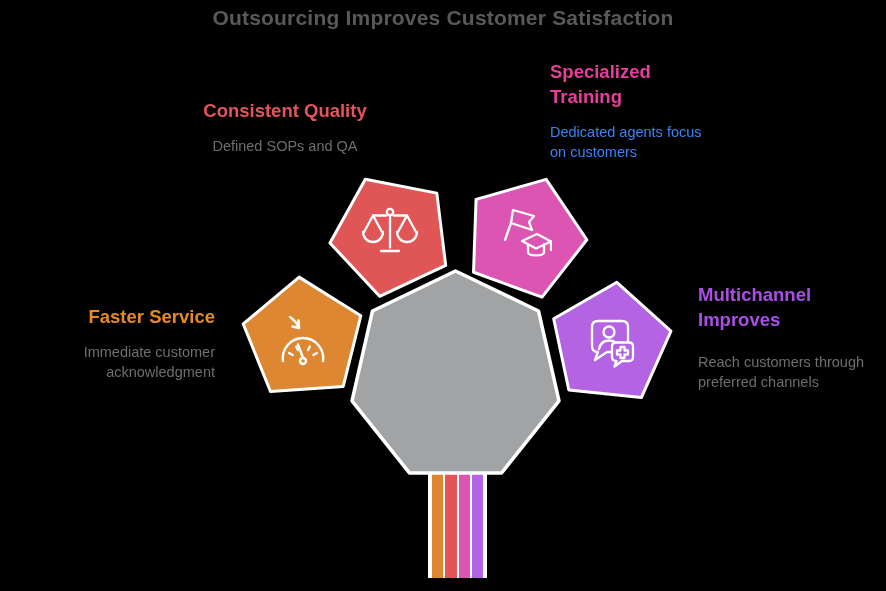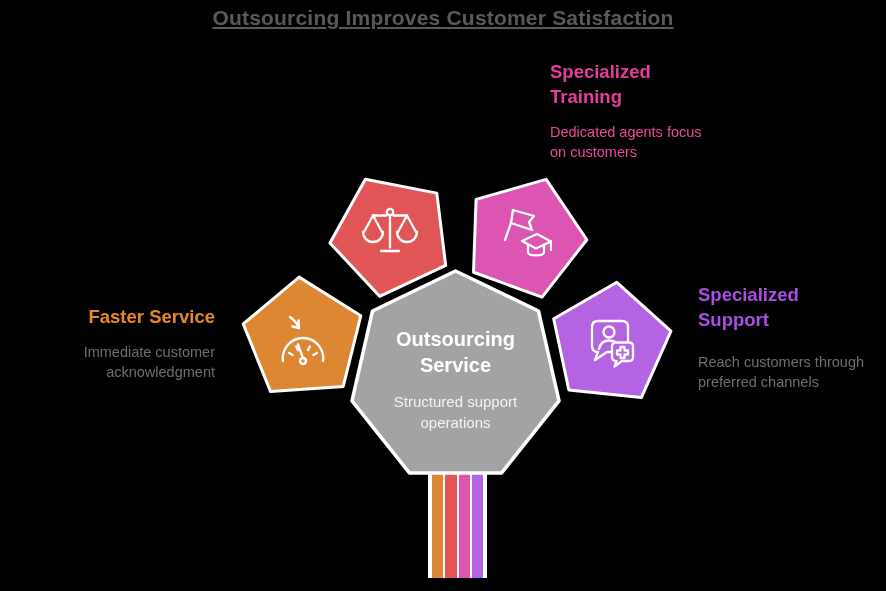--- a/index.html
+++ b/index.html
@@ -1,20 +1,20 @@
 <!DOCTYPE html>
 <html><head>
 <meta charset="utf-8">
 <style>
   html,body{margin:0;padding:0;background:#000;}
   #stage{position:relative;width:886px;height:591px;background:#000;overflow:hidden;
          font-family:"Liberation Sans",sans-serif;}
   .abs{position:absolute;}
   #main-title{left:0;top:6px;width:886px;text-align:center;
-              font-size:21px;font-weight:bold;letter-spacing:.2px;text-decoration:underline;}
+              font-size:21px;font-weight:bold;letter-spacing:.2px;}
   .node-label{font-size:18.5px;font-weight:bold;line-height:25px;}
   .node-desc{font-size:14.5px;line-height:20px;margin-top:13px;}
   .shape-svg{display:block;}
   .icon-svg{display:block;}
   .icon-svg *{vector-effect:non-scaling-stroke;}
   #center-text{left:352px;top:326px;width:207px;text-align:center;}
   #center-title{font-size:20px;font-weight:bold;line-height:26px;max-width:150px;margin:0 auto;color:#fff;}
   #center-subtitle{font-size:15px;line-height:21px;max-width:165px;margin:13px auto 0;color:#f3f3f3;}
   #stripes{left:428px;top:471px;width:59px;height:107px;background:#fff;
            display:flex;gap:2px;padding:0 4px;box-sizing:border-box;}
@@ -47,24 +47,20 @@
   </svg>
 
   <svg class="abs shape-svg" style="left:549px;top:279px;transform:rotate(6deg);" width="124" height="118" viewBox="-3 -3 124 118">
     <polygon points="59,0 117.9,42.8 95.4,112.1 22.5,112.1 0,42.8" stroke="#fff" stroke-width="3" stroke-linejoin="round" fill="#b464e2"></polygon>
   </svg>
 
   <svg class="abs shape-svg" style="left:349px;top:268px;" width="213" height="208" viewBox="-3 -3 213 208">
     <polygon points="103.5,0 186.5,40 207,129.8 149.6,201.9 57.4,201.9 0,129.8 20.5,40" stroke="#fff" stroke-width="3.5" stroke-linejoin="round" fill="#a2a3a5"></polygon>
   </svg>
 
-  <div id="center-text" class="abs">
-    <div id="center-title">Outsourcing Service</div>
-    <div id="center-subtitle">Structured support operations</div>
-  </div>
 
   <svg class="abs icon-svg" style="left:274px;top:314px;" width="56" height="58" viewBox="0 0 56 58" fill="none" stroke="#fff" stroke-width="2.4" stroke-linecap="round" stroke-linejoin="round">
     <path d="M16,3 Q22,7 25,14"></path>
     <path d="M25,14 L18.5,12.5 M25,14 L24.5,6.5"></path>
     <path d="M9,47 A20.2,20.2 0 1 1 49,47"></path>
     <path d="M15.1,39 L18.6,41"></path>
     <path d="M22.2,32.5 L23.9,36.1"></path>
     <path d="M35.8,32.5 L34.1,36.1"></path>
     <path d="M42.9,39 L39.4,41"></path>
     <path d="M29,44 L24,30.5"></path>
@@ -96,24 +92,28 @@
     <path d="M14,33 Q16,24.5 24,24.5 Q32,24.5 34,33"></path>
     <path d="M31,26.5 H44 Q48,26.5 48,30.5 V41 Q48,45 44,45 H37 L29.5,50.5 L31.5,45 Q27,45 27,41 V30.5 Q27,26.5 31,26.5 Z" fill="#b464e2"></path>
     <path d="M35.5,31 h4 v3.5 h3.5 v4 h-3.5 v3.5 h-4 v-3.5 h-3.5 v-4 h3.5 Z"></path>
   </svg>
 
   <div class="abs" style="left:15px;top:304px;width:200px;text-align:right;">
     <div class="node-label" style="color: rgb(230, 138, 38);">Faster Service</div>
     <div class="node-desc" style="width: 155px; margin-left: auto; color: rgb(109, 110, 112);">Immediate customer acknowledgment</div>
   </div>
 
+  <div class="abs" style="left:165px;top:98px;width:240px;text-align:center;">
+    <div class="node-label" style="color: rgb(228, 85, 90);">Consistent Quality</div>
+    <div class="node-desc" style="color: rgb(109, 110, 112);">Defined SOPs and QA</div>
+  </div>
 
   <div class="abs" style="left:550px;top:59px;width:162px;">
     <div class="node-label" style="width: 130px; color: rgb(232, 61, 156);">Specialized Training</div>
-    <div class="node-desc" style="color: #ec4899;">Dedicated agents focus on customers</div>
+    <div class="node-desc" style="color: #3b82f6;">Dedicated agents focus on customers</div>
   </div>
 
   <div class="abs" style="left:698px;top:282px;width:184px;">
-    <div class="node-label" style="width: 150px; color: rgb(170, 79, 230);">Specialized Support</div>
+    <div class="node-label" style="width: 150px; color: rgb(170, 79, 230);">Multichannel Improves</div>
     <div class="node-desc" style="color: rgb(109, 110, 112); margin-top: 20px;">Reach customers through preferred channels</div>
   </div>
 
 </div>
 
 </body></html>

